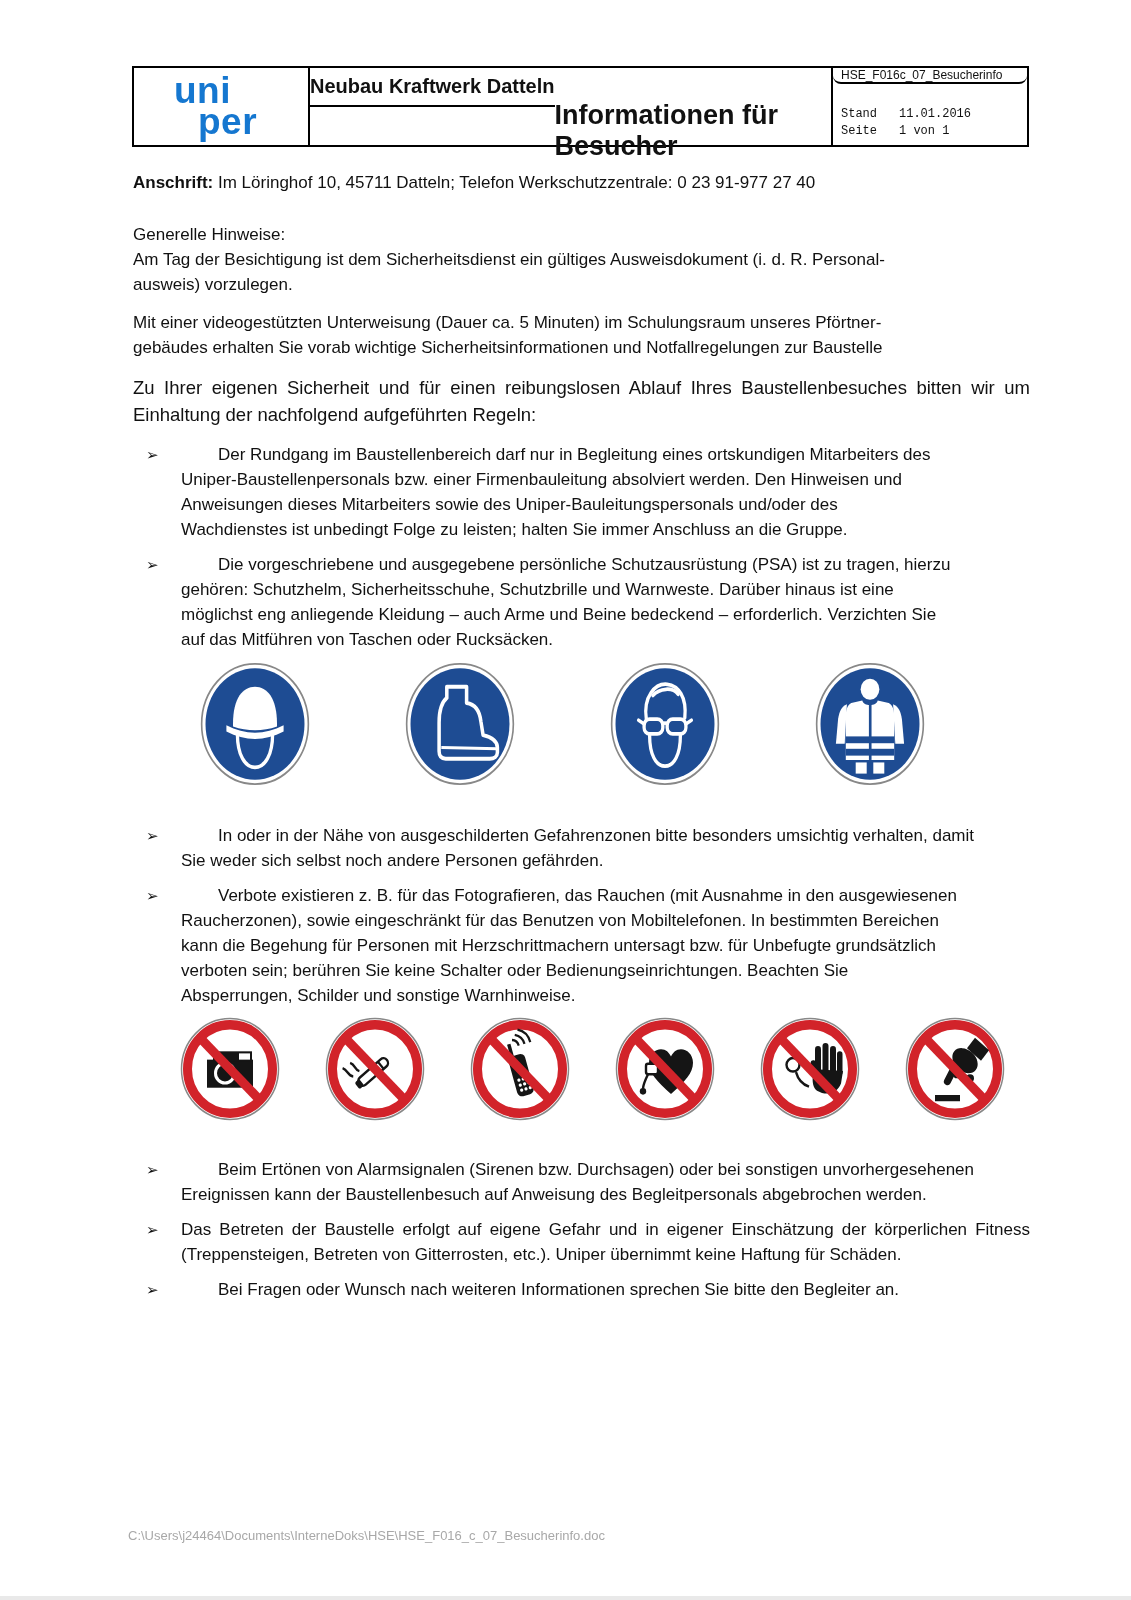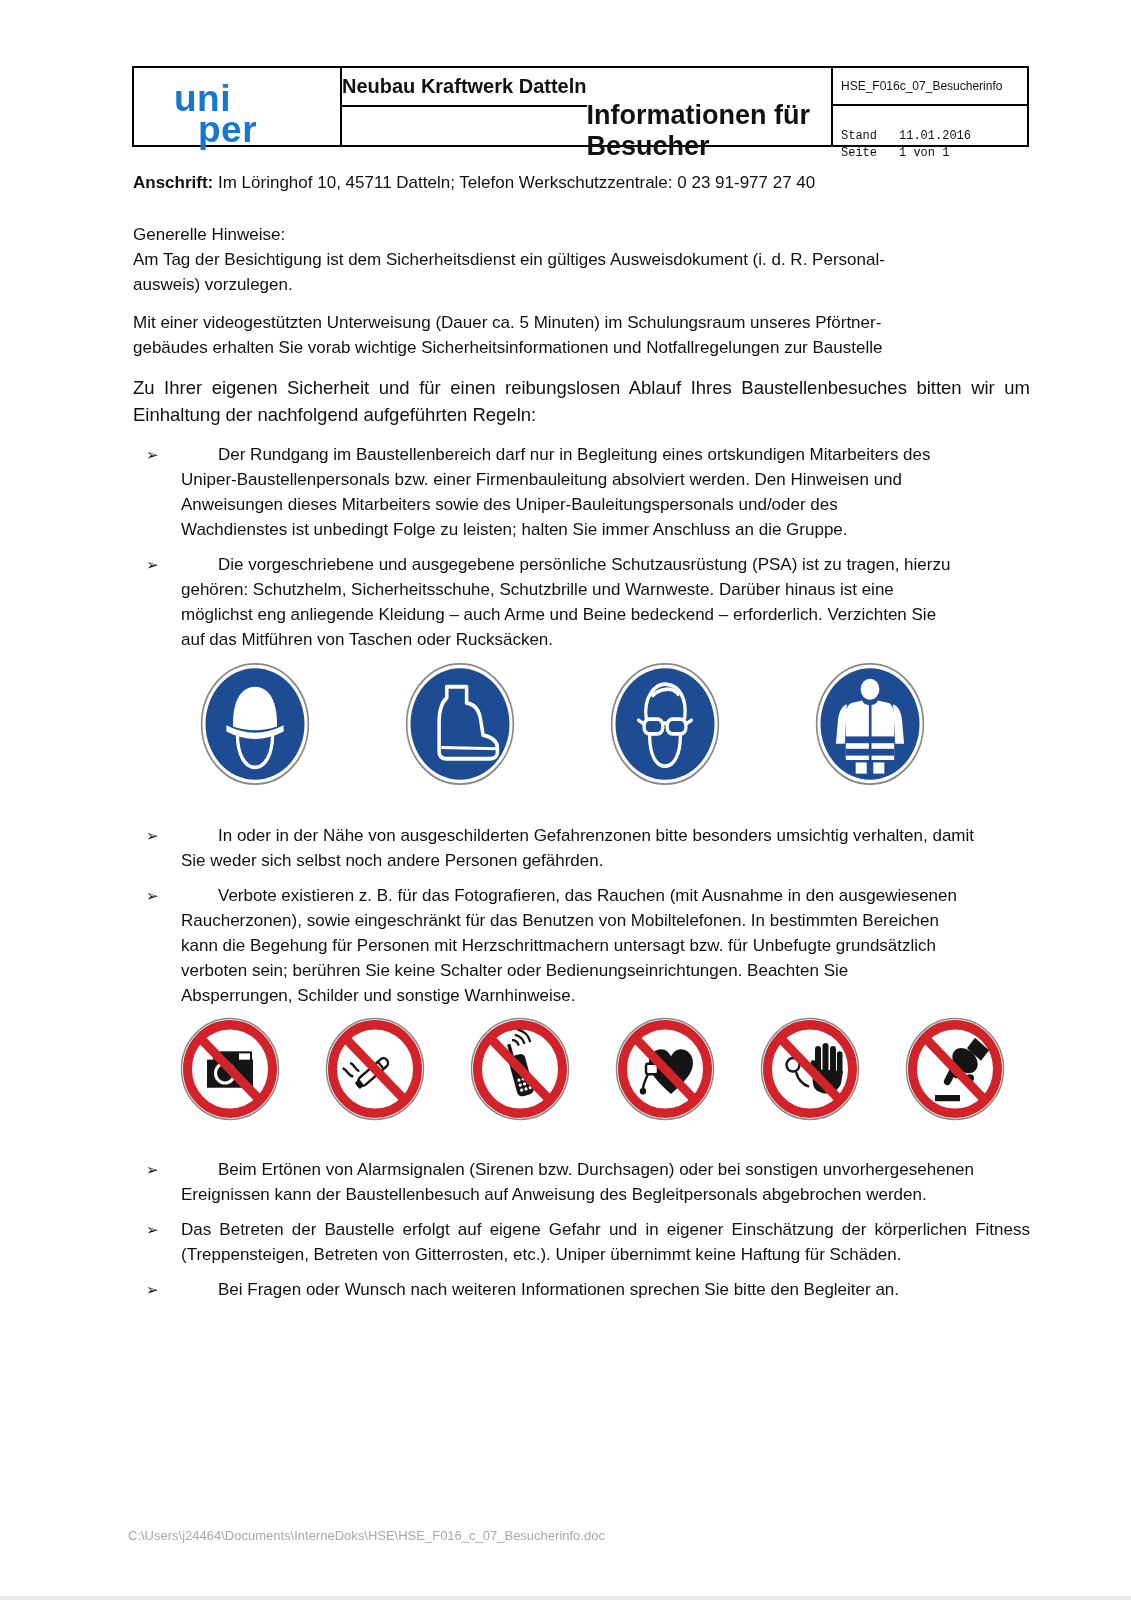--- a/index.html
+++ b/index.html
@@ -3,29 +3,29 @@
 <meta charset="utf-8">
 <style>
   html,body{margin:0;padding:0;background:#fff;}
   .page{position:relative;width:1131px;height:1600px;background:#ffffff;overflow:hidden;
         font-family:"Liberation Sans","DejaVu Sans",sans-serif;color:#111;}
   .page::after{content:"";position:absolute;left:0;bottom:0;width:100%;height:4px;background:#e9e9e9;}
 
   
   .hdr{position:absolute;left:132px;top:66px;width:897px;height:81px;border:2px solid #000;
        display:flex;background:#fff;box-sizing:border-box;}
-  .hdr-left{width:208px;border-right:2px solid #000;box-sizing:border-box;display:flex;align-items:flex-end;}
+  .hdr-left{width:176px;border-right:2px solid #000;box-sizing:border-box;display:flex;align-items:center;}
   .logo{padding-left:40px;font-weight:bold;color:#1577d0;font-size:37px;line-height:0.82;letter-spacing:0.5px;}
   .logo .l2{margin-left:24px;}
   .hdr-center{flex:1;display:flex;flex-direction:row;box-sizing:border-box;}
   .hdr-center .r1{height:37px;border-bottom:2px solid #000;display:flex;align-items:center;justify-content:center;
                   font-weight:bold;font-size:20px;}
   .hdr-center .r2{flex:1;display:flex;align-items:center;justify-content:center;font-weight:bold;font-size:27px;margin-top:48px;}
   .hdr-right{width:196px;border-left:2px solid #000;box-sizing:border-box;display:flex;flex-direction:column;font-size:12px;}
-  .hdr-right .r1{height:36px;border-bottom:2px solid #000;display:flex;align-items:center;padding:11px 8px;}
+  .hdr-right .r1{height:36px;border-bottom:2px solid #000;display:flex;align-items:center;padding:0 8px;border-radius:8px;}
   .hdr-right .r2{flex:1;padding:23px 8px;display:grid;grid-template-columns:58px 1fr;align-content:center;row-gap:3px;font-family:Liberation Mono, monospace;}
 
   
   .content{position:absolute;left:133px;top:170px;width:897px;font-size:17px;line-height:25px;}
   .pre{white-space:pre-wrap;margin-left:37px;}
   .b{font-weight:bold;}
   .intro{font-size:18.5px;line-height:27px;text-align:justify;}
   ul.rules{margin:0;padding:0;list-style:none;}
   ul.rules li{position:relative;padding-left:48px;}
   ul.rules li + li{margin-top:10px;}

